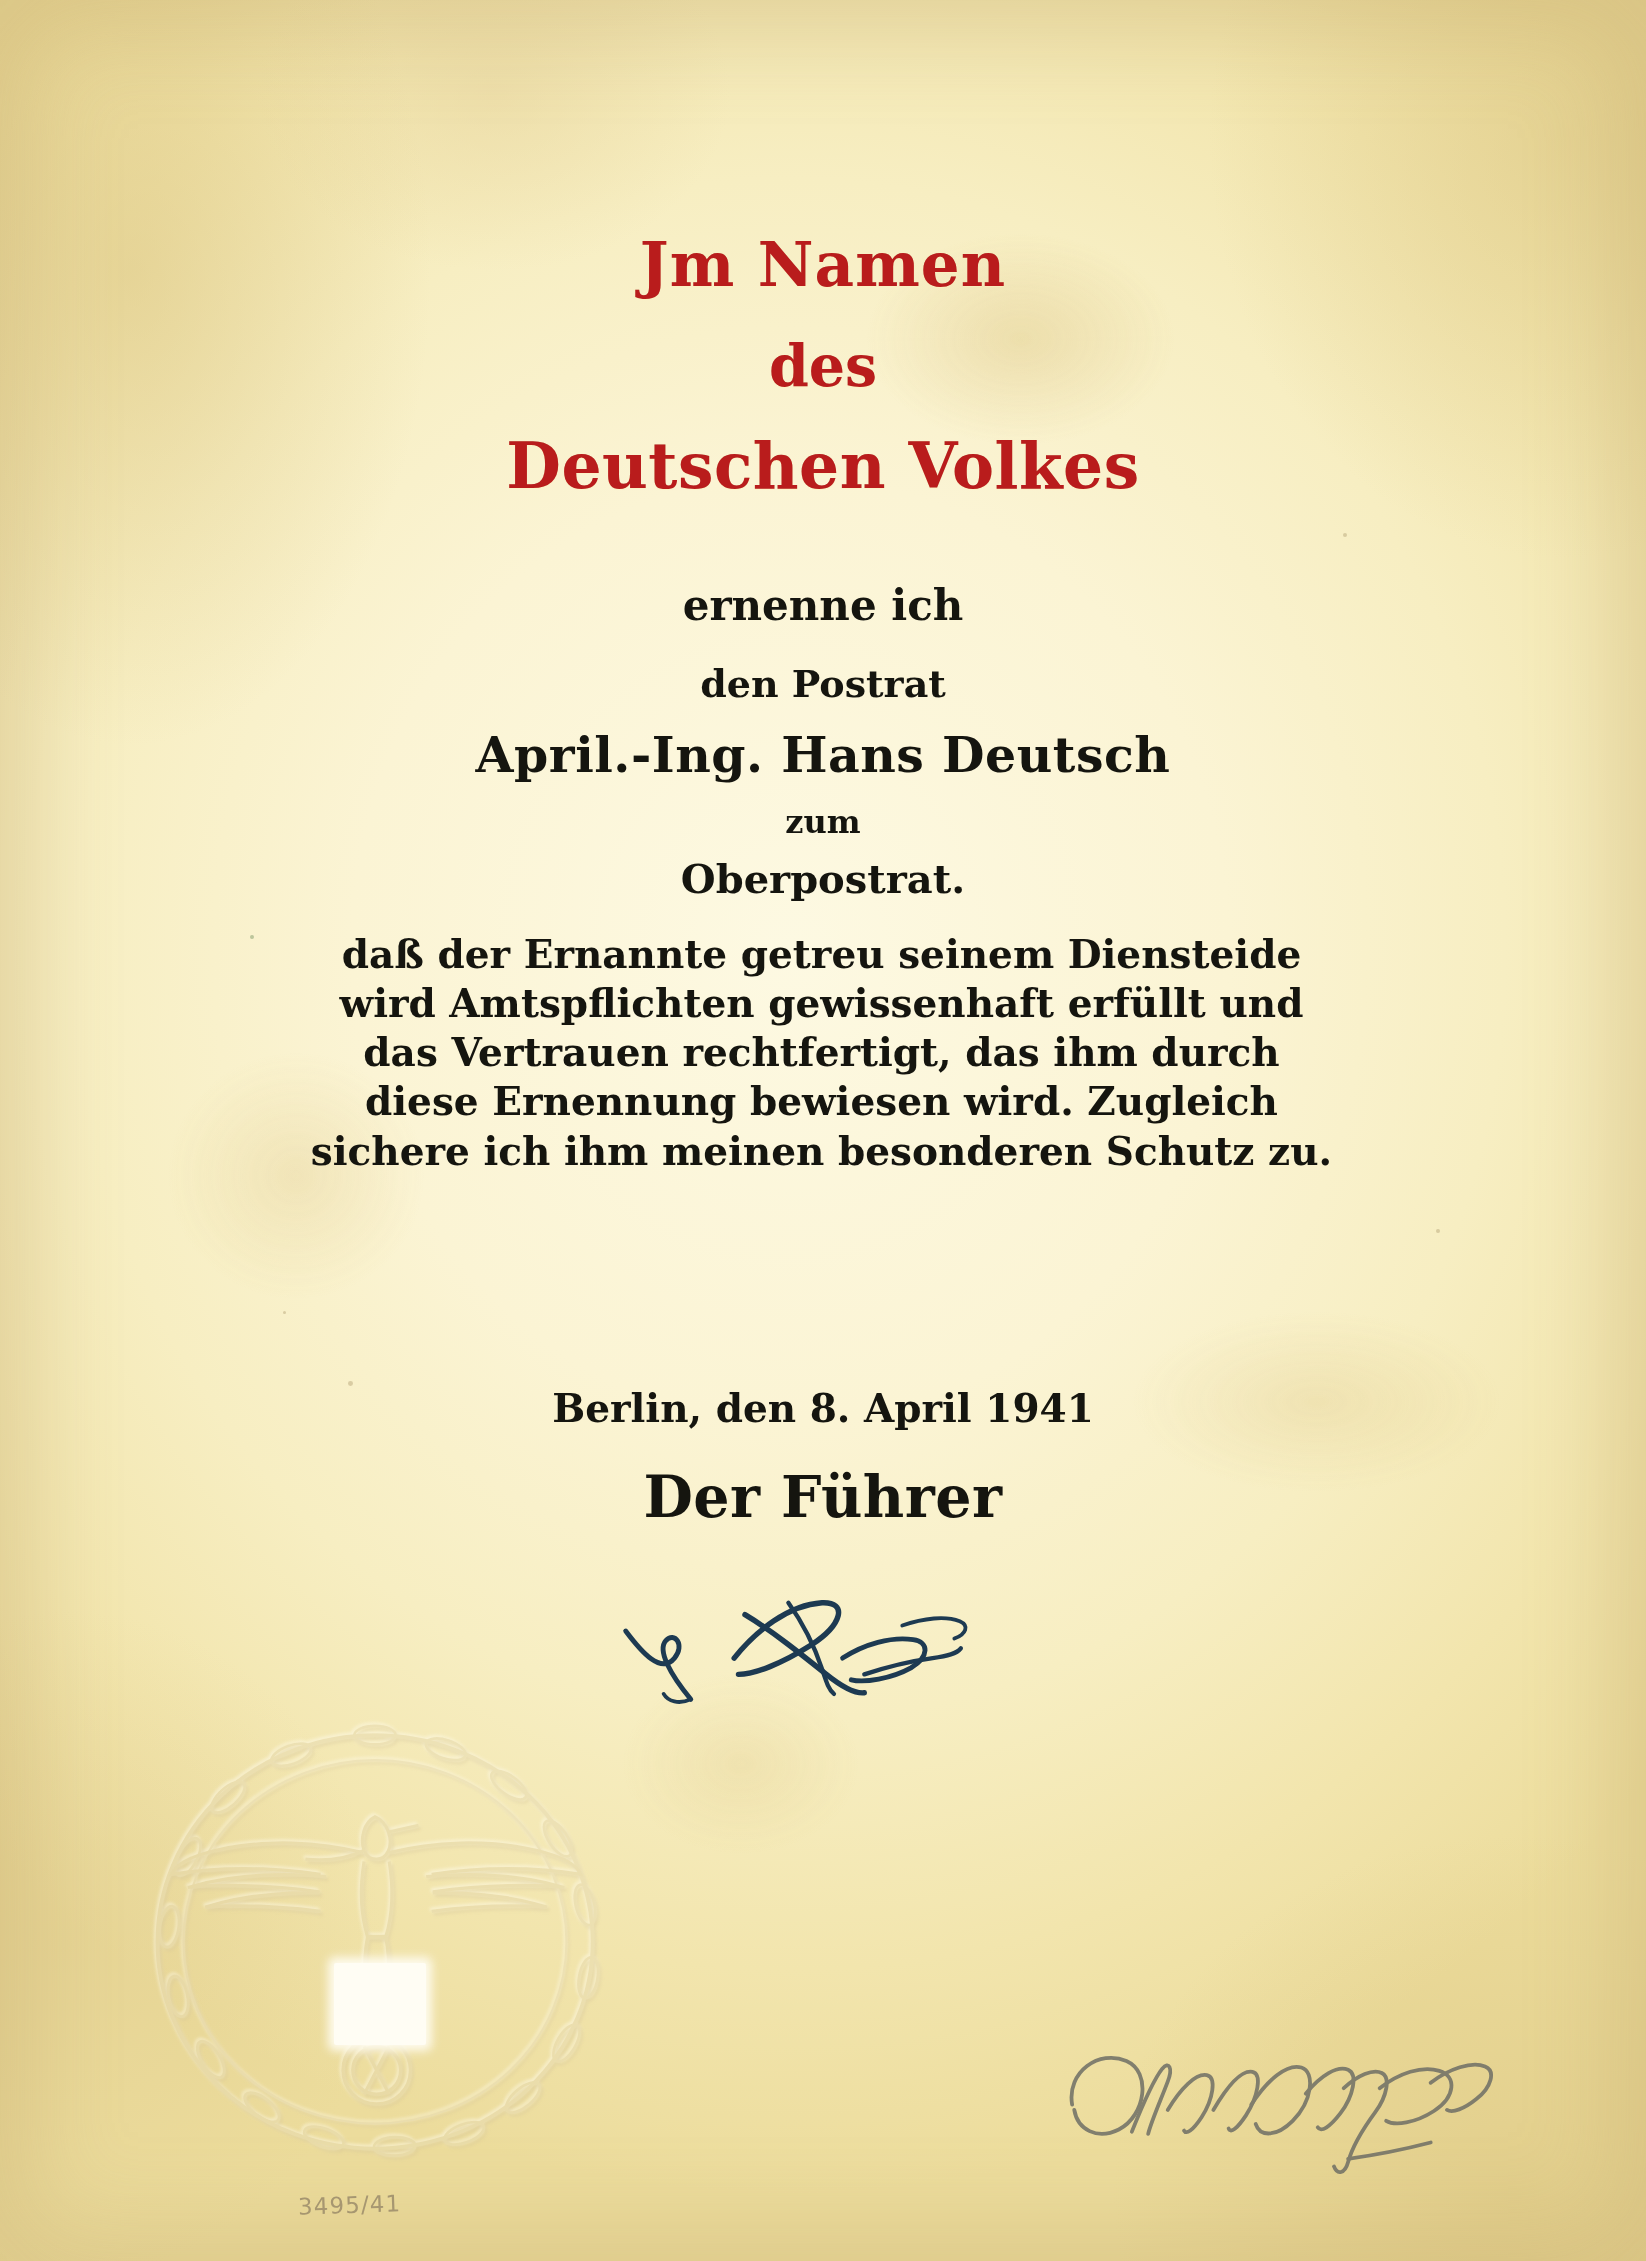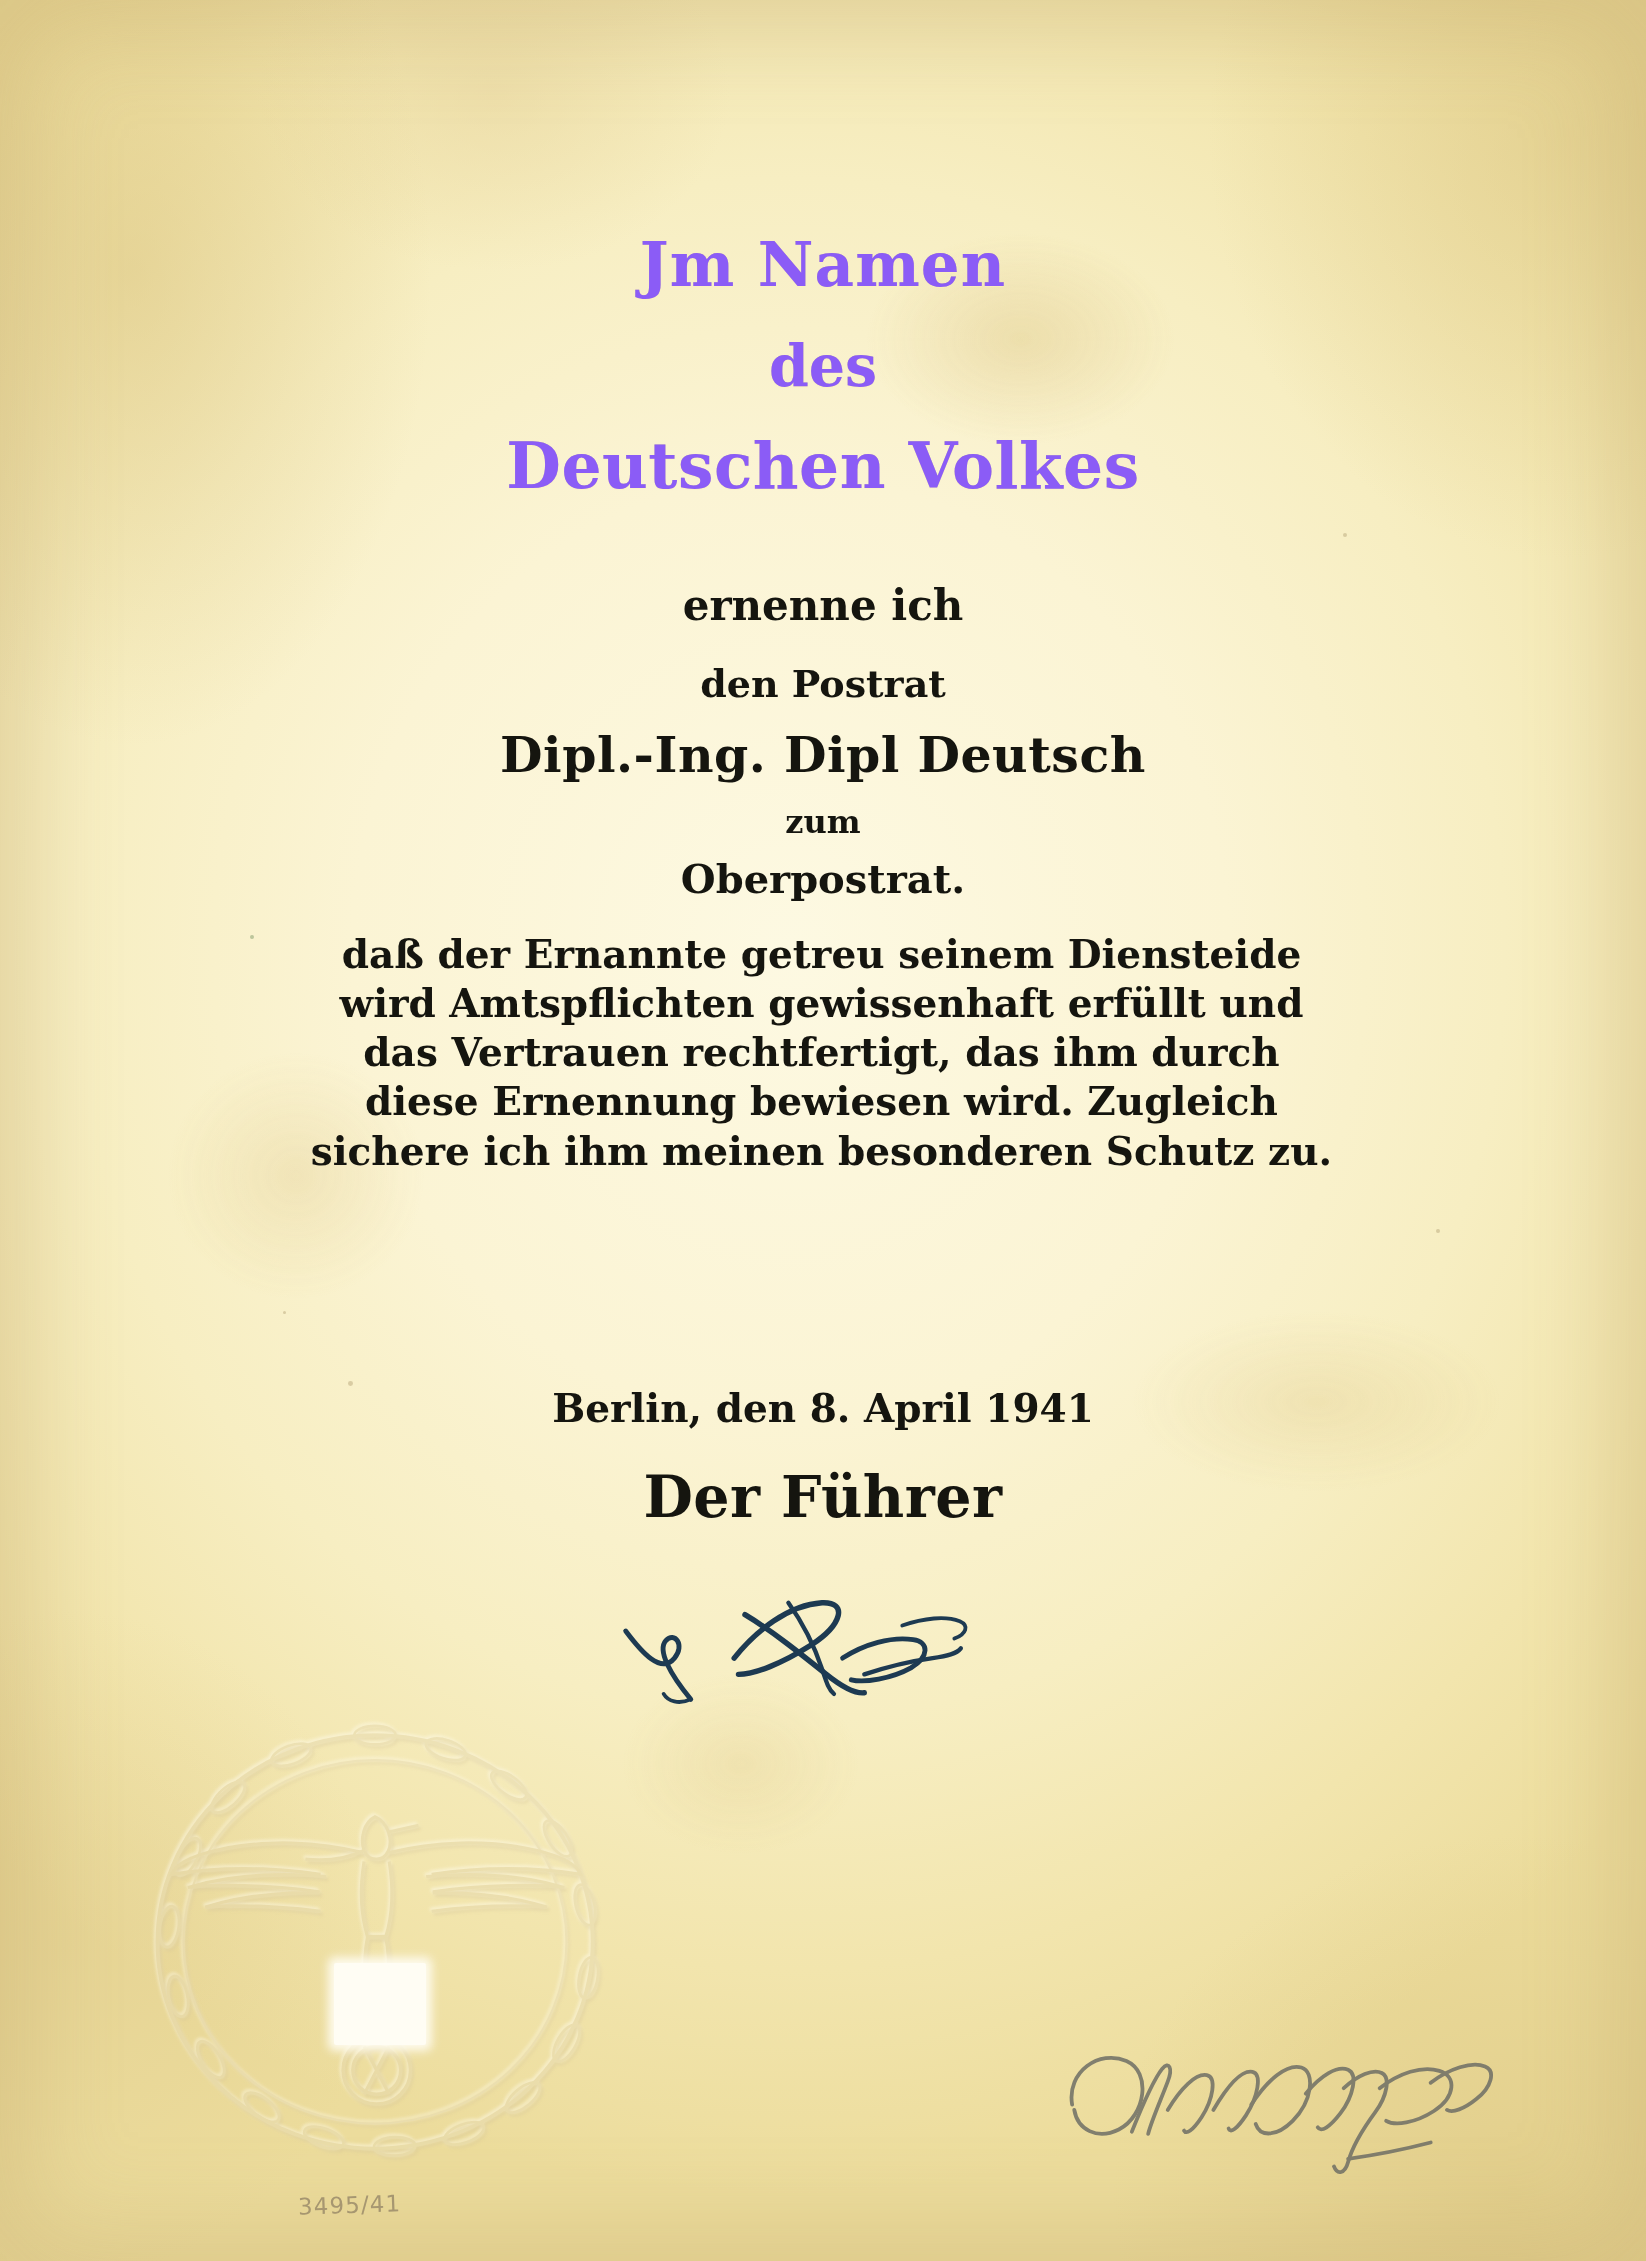--- a/index.html
+++ b/index.html
@@ -57,21 +57,21 @@
     left: 0; right: 0;
     top: 0;
     text-align: center;
     color: #15150f;
   }
   .fraktur {
     font-family: "DejaVu Serif", serif;
     font-weight: bold;
   }
   .gold {
-    color: #8b5cf6;
+    color: #b91c1c;
     text-shadow: 0 1.1px 0 rgba(255,240,190,0.55), 0 -0.5px 0 rgba(90,64,10,0.25);
   }
   .l-imnamen {
     position: absolute; left: 0; right: 0; top: 234px;
     font-size: 61px; letter-spacing: 1.1px; line-height: 1;
   }
   .l-des {
     position: absolute; left: 0; right: 0; top: 337px;
     font-size: 57px; line-height: 1;
   }
@@ -184,21 +184,21 @@
   <div class="speck" style="left:1436px;top:1229px;width:3.8px;height:3.8px;"></div>
 
   <div class="content">
 
     <div class="fraktur gold l-imnamen">Jm Namen</div>
     <div class="fraktur gold l-des">des</div>
     <div class="fraktur gold l-volkes">Deutschen Volkes</div>
 
     <div class="fraktur l-ernenne">ernenne ich</div>
     <div class="fraktur l-postrat">den Postrat</div>
-    <div class="fraktur l-name">Dipl.-Ing. Dipl Deutsch</div>
+    <div class="fraktur l-name">April.-Ing. Hans Deutsch</div>
     <div class="fraktur l-zum">zum</div>
     <div class="fraktur l-oberpostrat">Oberpostrat.</div>
 
     <div class="fraktur body-block">
       <div>daß der Ernannte getreu seinem Diensteide</div>
       <div>wird Amtspflichten gewissenhaft erfüllt und</div>
       <div>das Vertrauen rechtfertigt, das ihm durch</div>
       <div>diese Ernennung bewiesen wird. Zugleich</div>
       <div>sichere ich ihm meinen besonderen Schutz zu.</div>
     </div>

